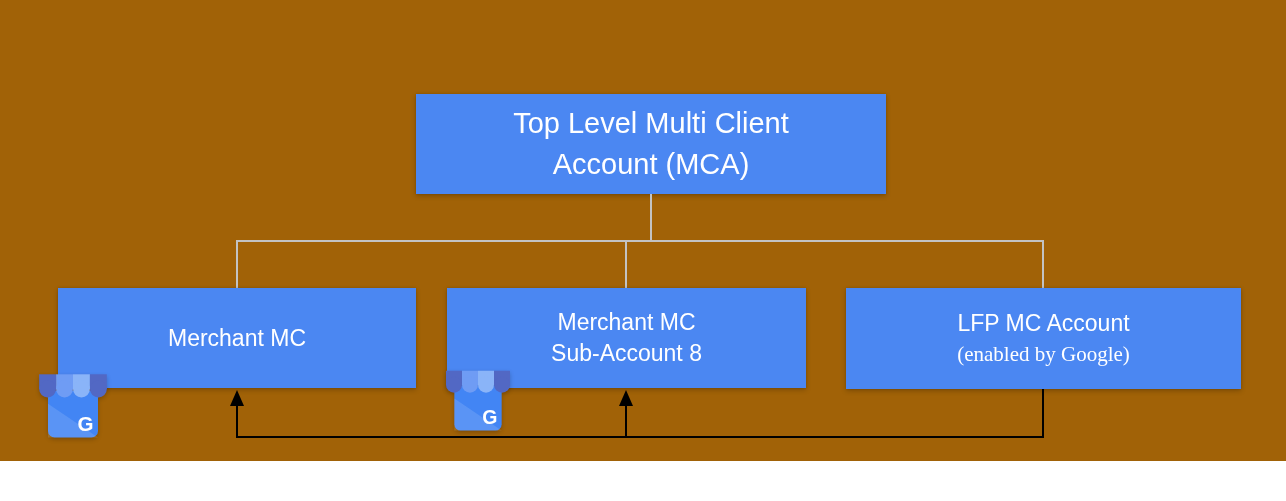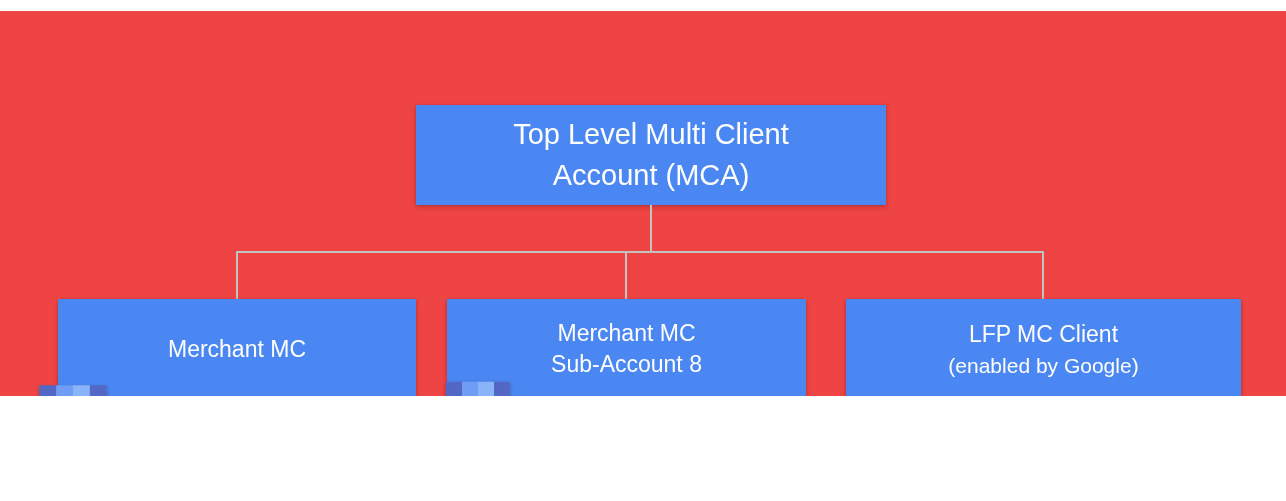--- a/index.html
+++ b/index.html
@@ -1,41 +1,40 @@
 <!DOCTYPE html>
 <html style="--node-fill: #4b87f2; --node-text: #ffffff; --tree-line: #c3c3c3; --arrow-line: #000000; --gmb-body: #4285f4; --gmb-dark: #5268c4; --gmb-light: #6f9cf4; --gmb-lighter: #8ab4f8;"><head>
 <meta charset="utf-8">
 <style>
   html, body { margin: 0; padding: 0; background: #ffffff; }
   .canvas {
     position: relative;
     width: 1286px;
-    height: 385px;
-    background: #ef4444;
+    height: 461px;
+    background: #a16207;
     overflow: hidden;
     font-family: "Liberation Sans", sans-serif;
-    margin-top: 11px;
   }
   
   .node {
     position: absolute;
     background: var(--node-fill, #4b87f2);
     color: var(--node-text, #ffffff);
     display: flex;
     flex-direction: column;
     align-items: center;
     justify-content: center;
     text-align: center;
     box-shadow: 0 2px 5px rgba(0,0,0,0.22), 0 0 2px rgba(0,0,0,0.12);
   }
   .node-mca  { left: 416px; top: 94px;  width: 470px; height: 100px; font-size: 29px; line-height: 41px; }
   .node-sub1 { left: 58px;  top: 288px; width: 358px; height: 100px; font-size: 23px; line-height: 31px; }
   .node-sub2 { left: 447px; top: 288px; width: 359px; height: 100px; font-size: 23px; line-height: 31px; }
   .node-lfp  { left: 846px; top: 288px; width: 395px; height: 101px; font-size: 23px; line-height: 31px; }
-  .node-lfp .line2 { font-size: 21px; }
+  .node-lfp .line2 { font-size: 21px; font-family: Liberation Serif, serif; }
   
   .tree-line { position: absolute; background: var(--tree-line, #c3c3c3); }
   .tl-stem   { left: 650px;  top: 194px; width: 2px;   height: 47px; }
   .tl-hbar   { left: 236px;  top: 240px; width: 808px; height: 2px;  }
   .tl-drop1  { left: 236px;  top: 240px; width: 2px;   height: 48px; }
   .tl-drop2  { left: 625px;  top: 240px; width: 2px;   height: 48px; }
   .tl-drop3  { left: 1042px; top: 240px; width: 2px;   height: 48px; }
   
   .arrow-line { position: absolute; background: var(--arrow-line, #000000); }
   .al-lfp-down { left: 1042px; top: 389px; width: 2px;   height: 49px; }
@@ -84,21 +83,21 @@
   <div class="tree-line tl-drop3"></div>
 
   <div class="node node-sub1">
     <span class="line1">Merchant MC</span>
   </div>
   <div class="node node-sub2">
     <span class="line1">Merchant MC</span>
     <span class="line2">Sub-Account 8</span>
   </div>
   <div class="node node-lfp">
-    <span class="line1">LFP MC Client</span>
+    <span class="line1">LFP MC Account</span>
     <span class="line2">(enabled by Google)</span>
   </div>
 
   <div class="arrow-line al-lfp-down"></div>
   <div class="arrow-line al-hbar"></div>
   <div class="arrow-line al-up1"></div>
   <div class="arrow-line al-up2"></div>
   <div class="arrowhead-up ah-1"></div>
   <div class="arrowhead-up ah-2"></div>
 

